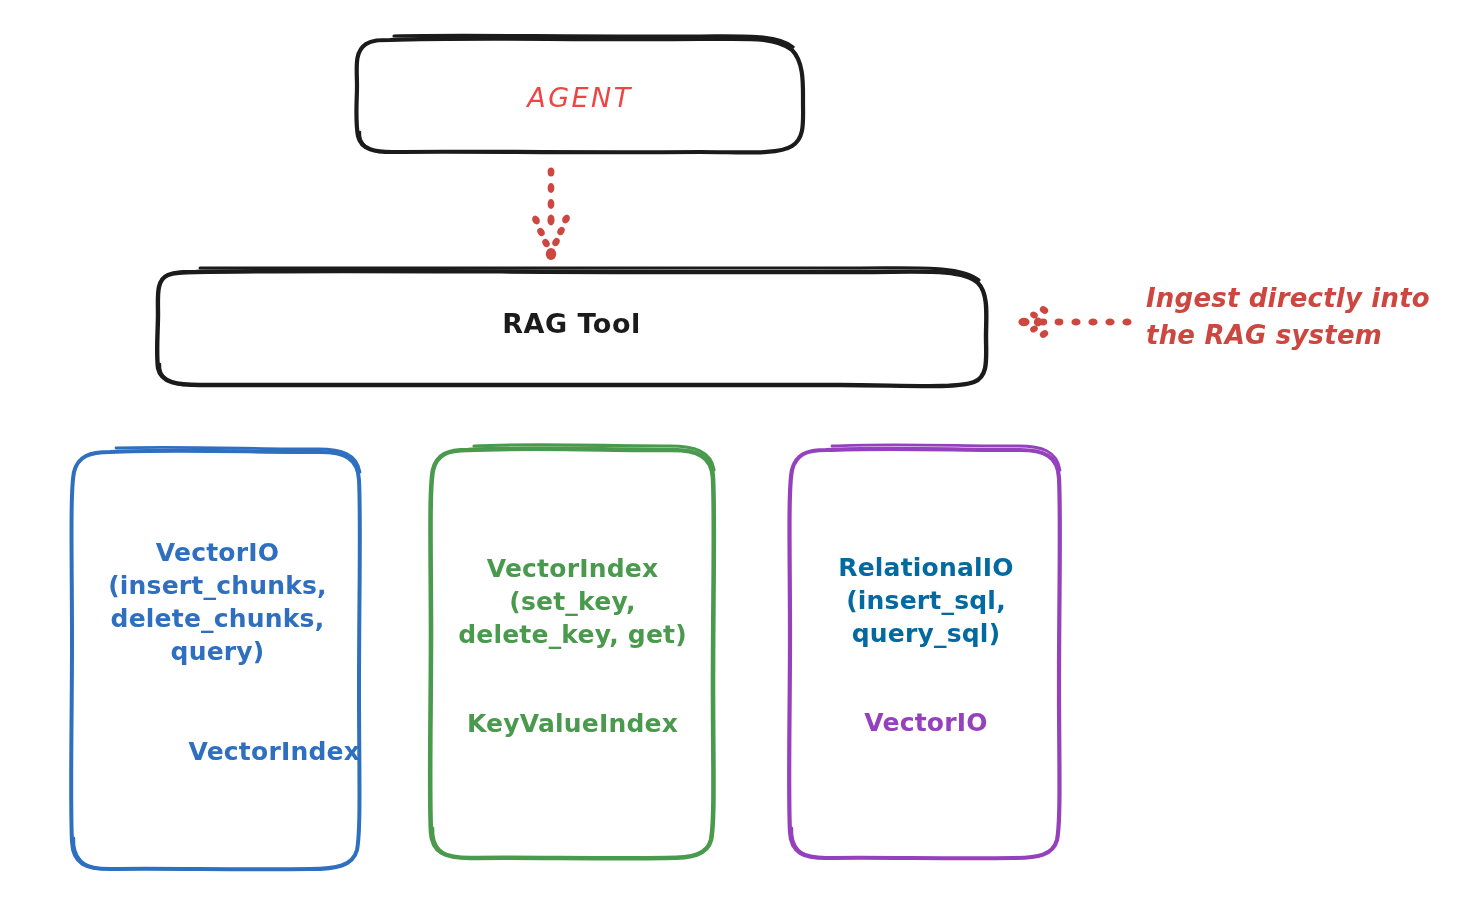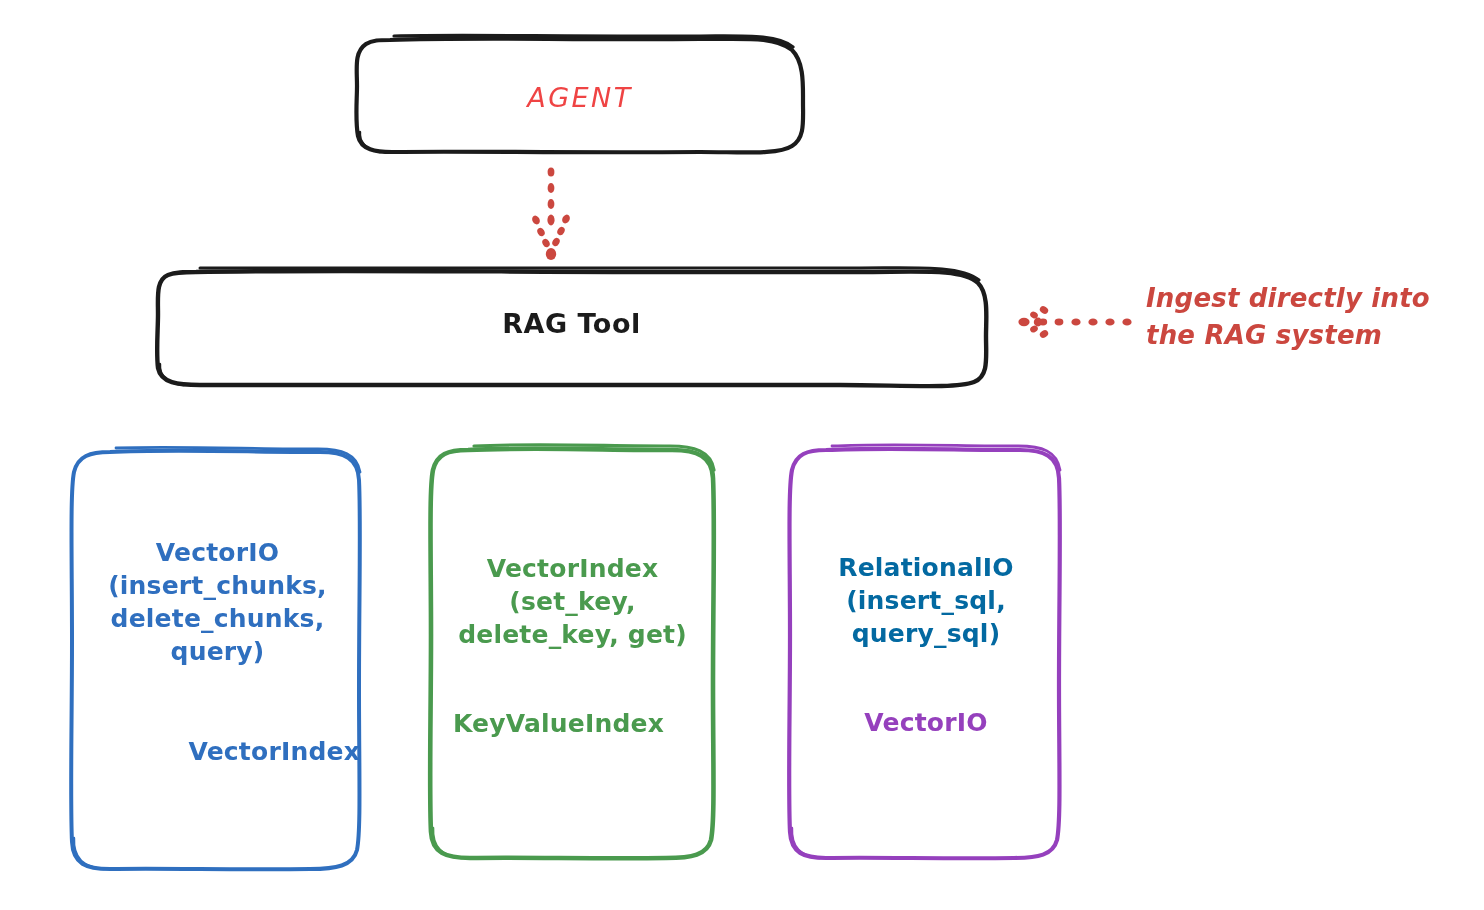--- a/index.html
+++ b/index.html
@@ -69,21 +69,21 @@
     position: absolute;
     text-align: center;
     font-size: 25px;
     font-weight: 600;
     letter-spacing: 0.2px;
     pointer-events: none;
   }
   #vector-api   { left: 75px;  top: 536px; width: 285px; }
   #vector-index { left: 75px;  top: 737px; width: 285px; text-align: right; }
   #kv-api       { left: 430px; top: 552px; width: 285px; }
-  #kv-index     { left: 416px; top: 709px; width: 285px; text-align: center; }
+  #kv-index     { left: 430px; top: 709px; width: 285px; text-align: center; }
   #rel-api      { left: 790px; top: 551px; width: 272px; }
   #rel-index    { left: 790px; top: 708px; width: 272px; }
 
   
   #annotation {
     position: absolute;
     left: 1146px;
     top: 280px;
     width: 330px;
     font-size: 26px;

